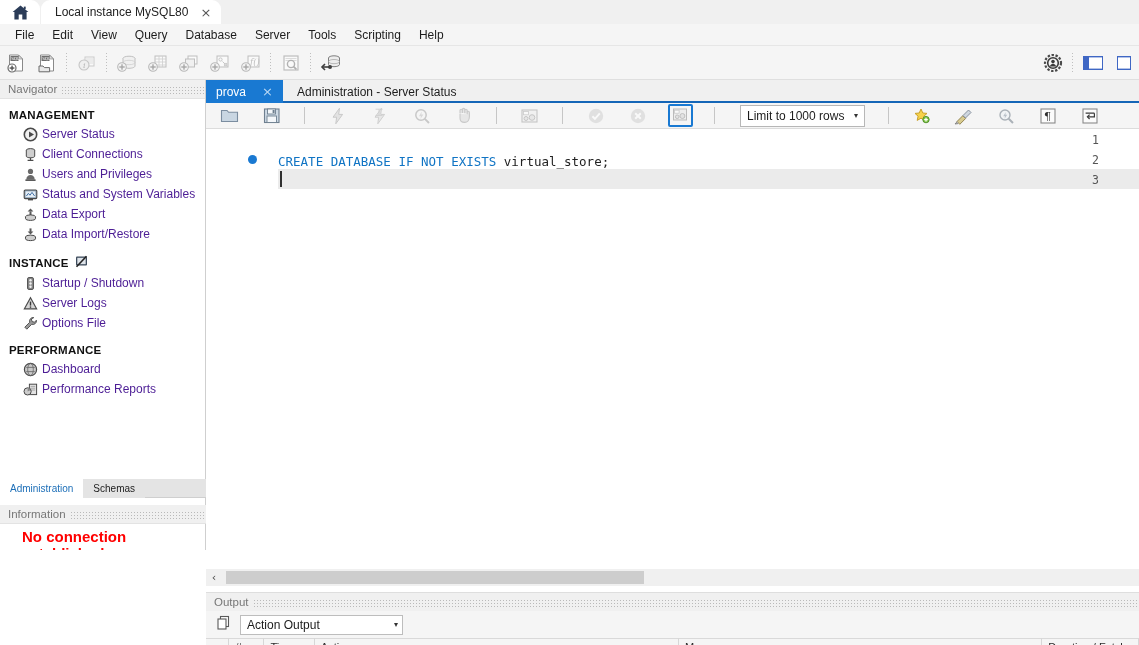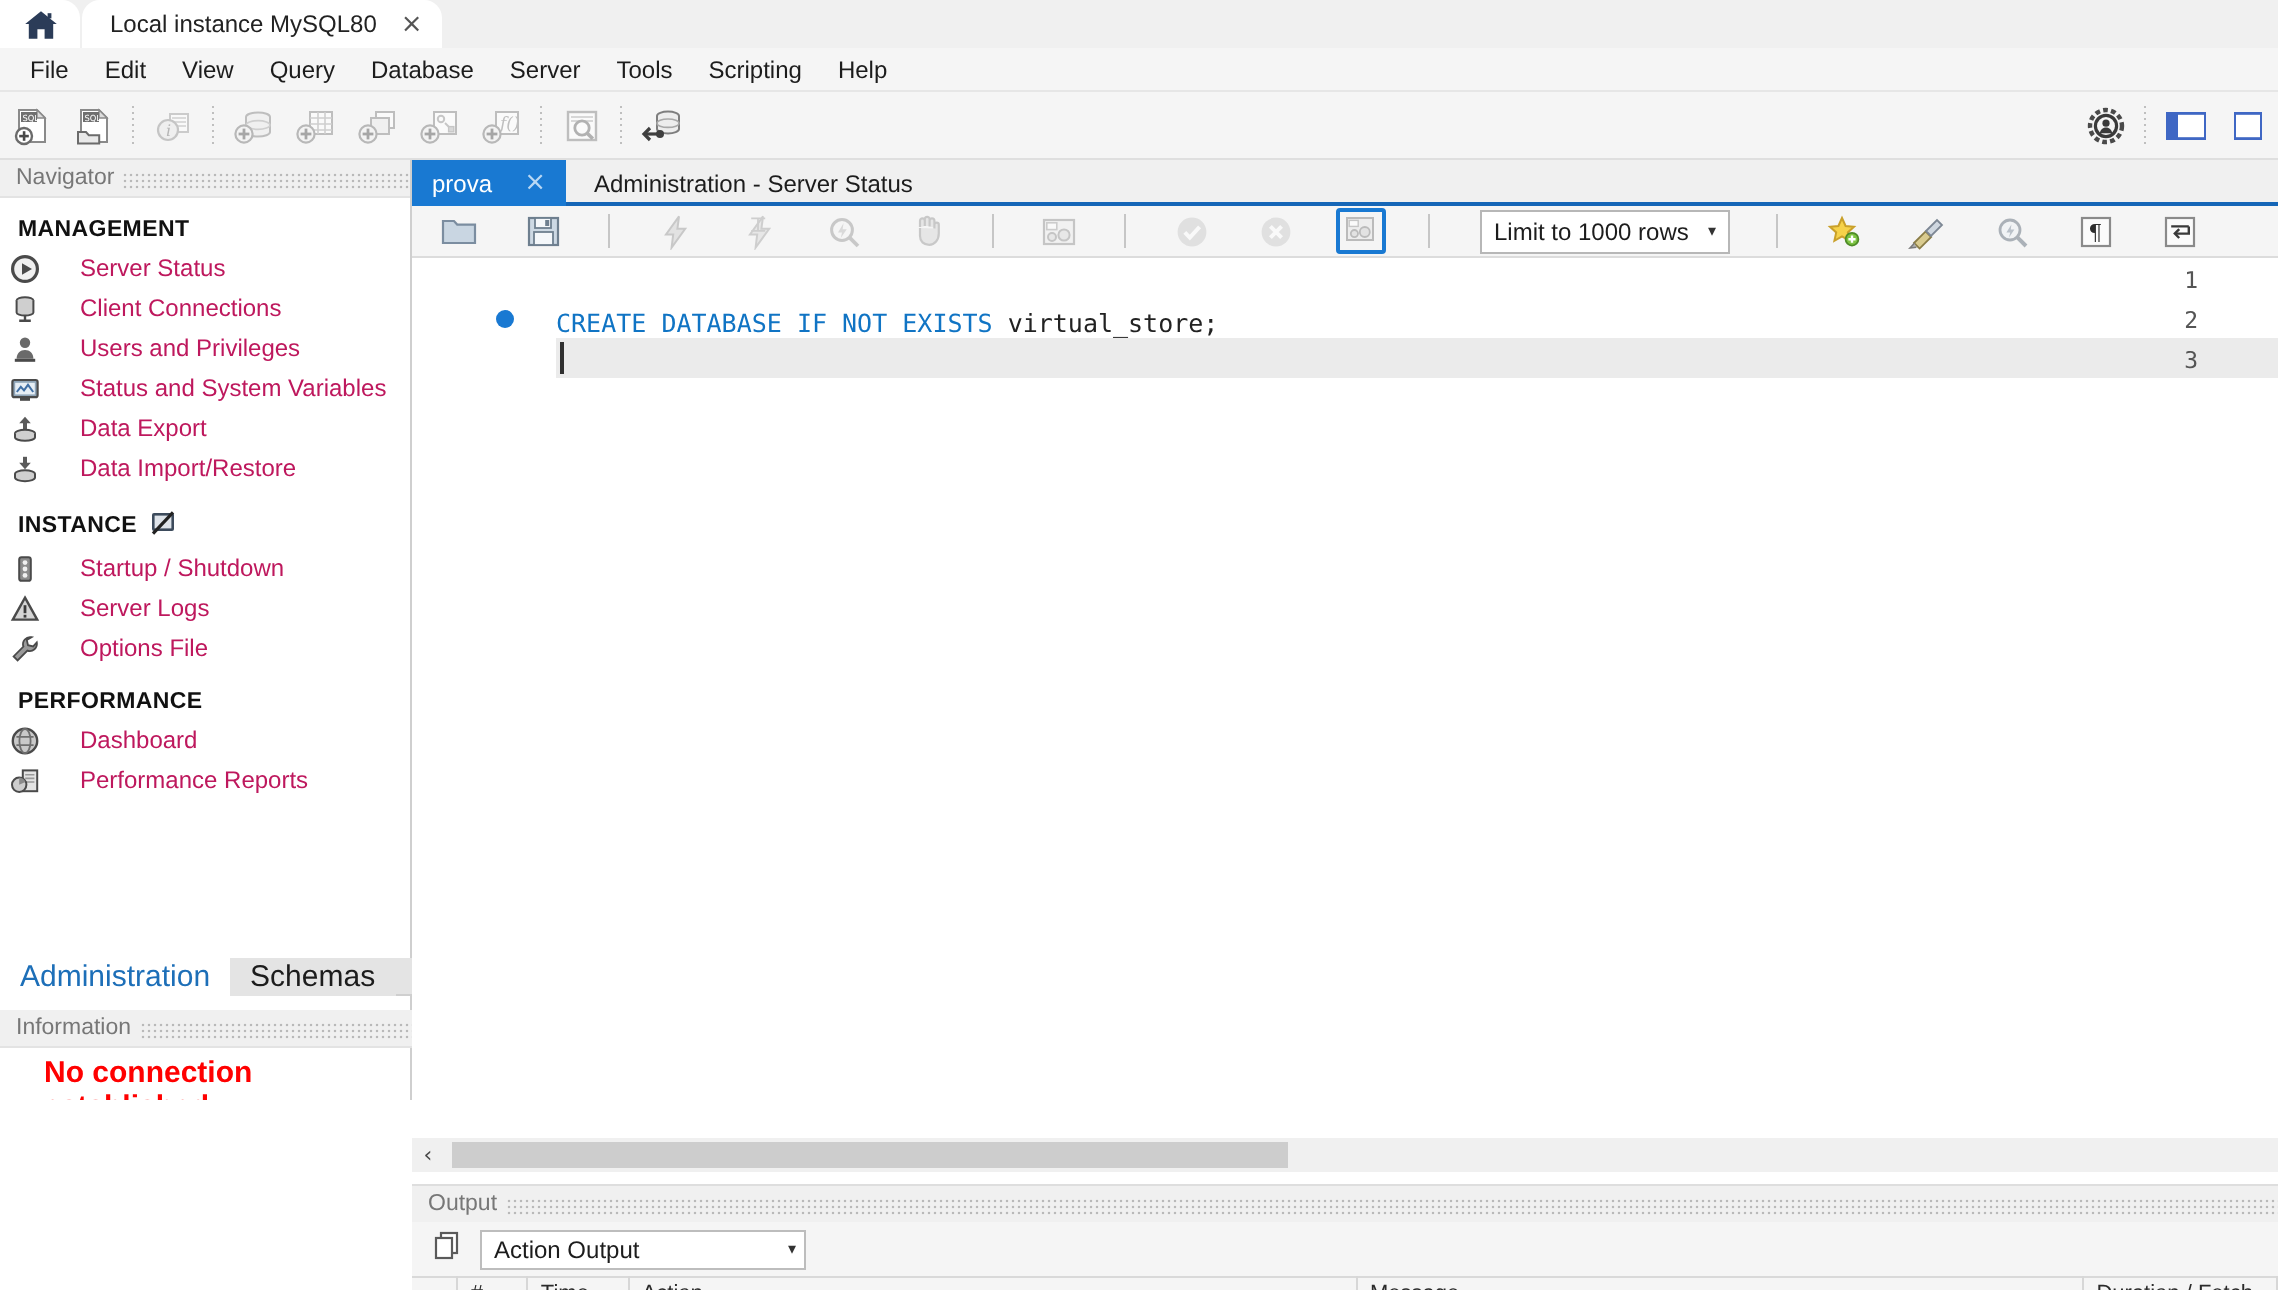--- a/index.html
+++ b/index.html
@@ -80,30 +80,30 @@
     flex: 1; height: 9px; margin-left: 4px; margin-top: 2px;
     background-image: radial-gradient(circle, #b9b9b9 0.7px, transparent 0.8px);
     background-size: 3px 3px;
   }
   .nav-body { position: relative; height: 310px; background: #fff; padding-top: 6px; }
   .nav-group {
     font-size: 11.5px; font-weight: bold; color: #111; letter-spacing: 0.2px;
     padding: 4px 0 3px 9px; display: flex; align-items: center; gap: 6px;
   }
   .nav-item {
-    display: flex; align-items: center; height: 20px; padding-left: 4px; gap: 20px;
-    font-size: 12px; color: #be185d;
+    display: flex; align-items: center; height: 20px; padding-left: 22px; gap: 4px;
+    font-size: 12px; color: #4c1d95;
   }
   .nav-item .ico { width: 16px; height: 16px; display:flex; align-items:center; justify-content:center; flex:0 0 16px;}
   .nav-tabs {
     position: absolute; top: 399px; left: 0; width: 206px; height: 19px;
     display: flex; background: #f0f0f0; border-bottom: 1px solid #cfcfcf;
   }
   .nav-tab {
-    padding: 0 10px; height: 19px; line-height: 19px; font-size: 15px;
+    padding: 0 10px; height: 19px; line-height: 19px; font-size: 10px;
     color: #1c1c1c; background: #e4e4e4;
   }
   .nav-tab.active { background: #ffffff; color: #1d6fb8; }
   .info-header {
     position: absolute; top: 425px; left: 0; width: 206px; height: 19px;
     background: #f0f0f0; display: flex; align-items: center; padding-left: 8px;
     color: #777; font-size: 11.5px; border-bottom: 1px solid #e3e3e3; overflow: hidden;
   }
   .no-conn {
     position: absolute; top: 444px; left: 0; width: 180px;

